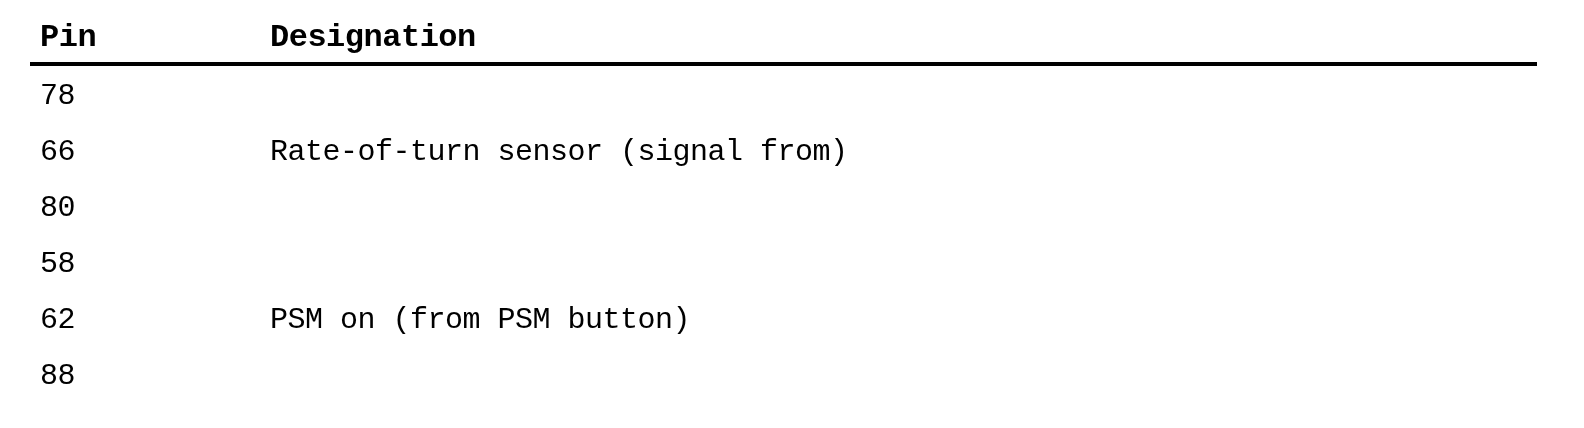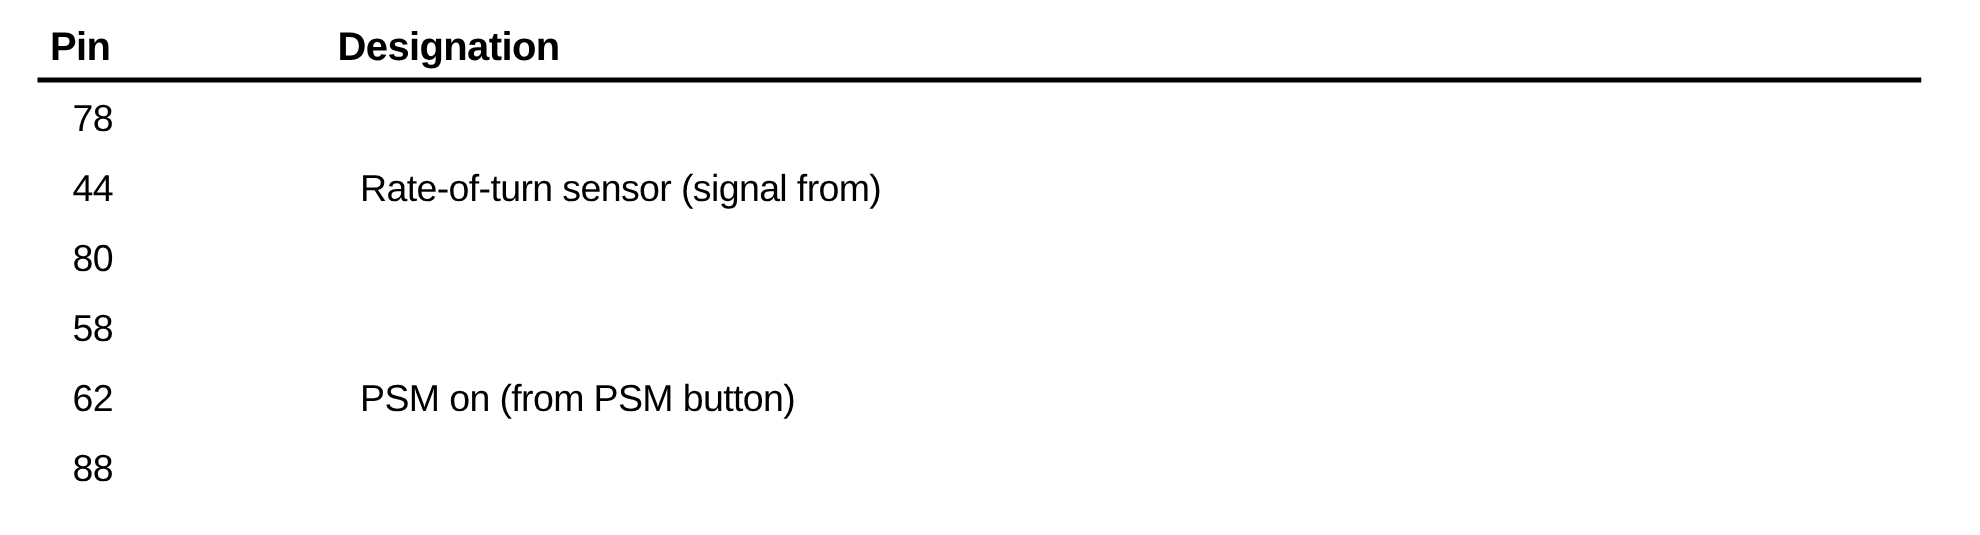--- a/index.html
+++ b/index.html
@@ -5,21 +5,21 @@
   html, body {
     margin: 0;
     padding: 0;
     background: #ffffff;
   }
   .page {
     position: relative;
     width: 1584px;
     height: 428px;
     background: #ffffff;
-    font-family: Liberation Sans, sans-serif;
+    font-family: Liberation Mono, monospace;
     color: #000000;
     overflow: hidden;
   }
   .pin-table {
     width: 100%;
   }
   .header-row {
     display: grid;
     grid-template-columns: 230px auto;
     padding-left: 40px;
@@ -31,21 +31,21 @@
     line-height: 1.1;
   }
   .header-rule {
     margin-left: 30px;
     margin-top: 4px;
     width: 1507px;
     height: 0;
     border-top: 4px solid #000000;
   }
   .rows {
-    padding-left: 58px;
+    padding-left: 40px;
     padding-top: 2px;
   }
   .table-row {
     display: grid;
     grid-template-columns: 230px auto;
     height: 56px;
     align-items: center;
     font-size: 30px;
     letter-spacing: -0.5px;
     white-space: nowrap;
@@ -67,21 +67,21 @@
 
     <div class="header-rule"></div>
 
     <div class="rows">
 
       <div class="table-row">
         <span class="pin-cell">78</span>
       </div>
 
       <div class="table-row">
-        <span class="pin-cell">44</span>
+        <span class="pin-cell">66</span>
         <span class="designation-cell">Rate-of-turn sensor (signal from)</span>
       </div>
 
       <div class="table-row">
         <span class="pin-cell">80</span>
       </div>
 
       <div class="table-row">
         <span class="pin-cell">58</span>
       </div>

